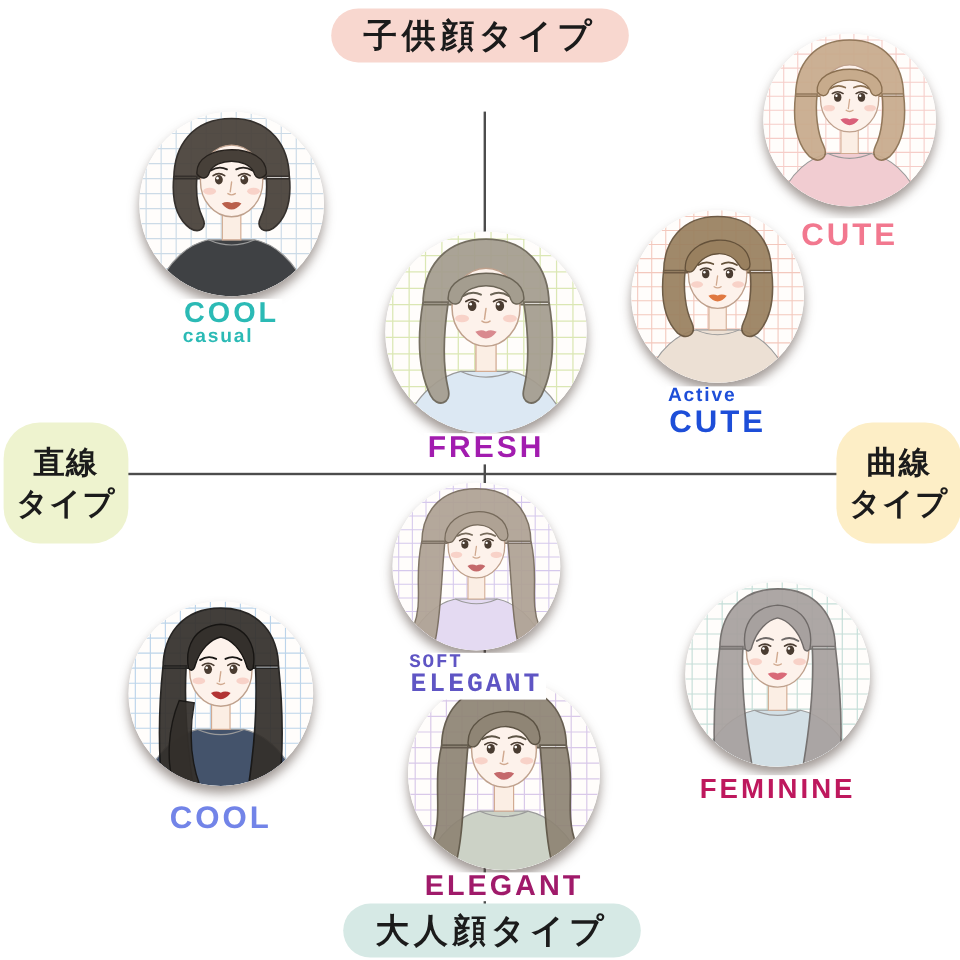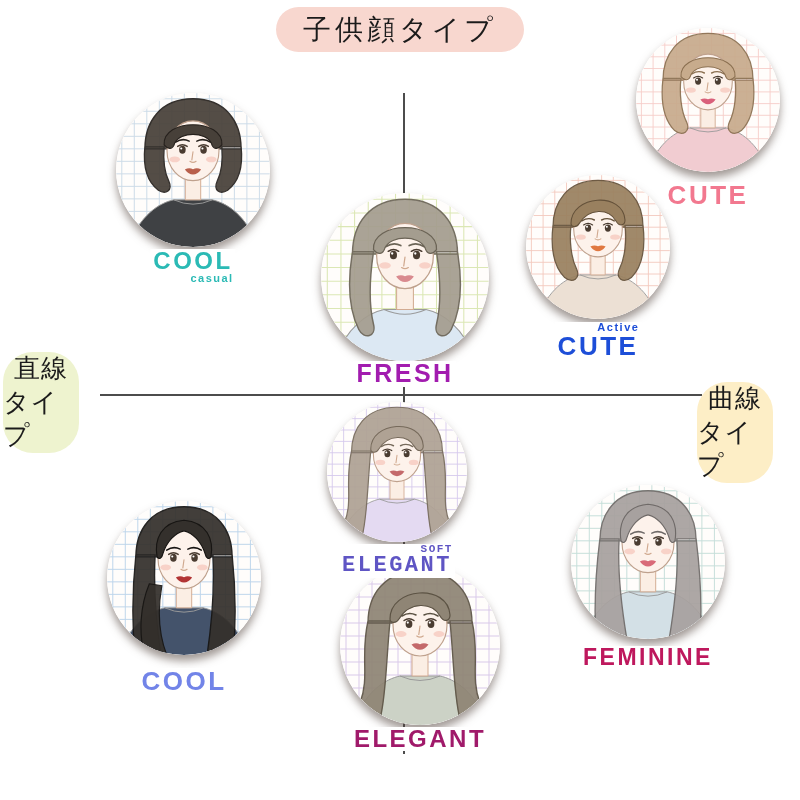--- a/index.html
+++ b/index.html
@@ -8,53 +8,56 @@
 
   .axis-line{position:absolute;background:#4c4c4c;z-index:1;}
   #vertical-axis{left:403px;top:93px;width:2px;height:661px;}
   #horizontal-axis{left:100px;top:394px;width:602px;height:2px;}
 
   .face-circle{position:absolute;border-radius:50%;background:#fff;z-index:2;
     box-shadow:0 6px 9px rgba(84,70,62,0.55);}
   .face-circle svg{display:block;width:100%;height:100%;border-radius:50%;}
 
   .face-label{position:absolute;z-index:3;transform:translateX(-50%);
-    text-align:right;font-weight:bold;line-height:1.02;white-space:nowrap;}
+    text-align:left;font-weight:bold;line-height:1.02;white-space:nowrap;}
   .face-label .main{display:block;letter-spacing:2.5px;background:#fff;padding:0 3px;}
-  .face-label .sub{display:block;font-size:11px;letter-spacing:1.5px;background:#fff;padding:0 2px;}
+  .face-label .sub{display:block;font-size:16px;letter-spacing:1.5px;background:#fff;padding:0 2px;}
 
   .pill{position:absolute;z-index:4;display:flex;align-items:center;justify-content:center;
-    font-weight:normal;color:#1b1b1b;}
+    font-weight:bold;color:#1b1b1b;}
   .pill-h{height:45px;padding:0 27px;border-radius:26px;font-size:28px;letter-spacing:4px;}
   #pill-top{left:400px;top:7px;transform:translateX(-50%);}
   #pill-bottom{left:410px;top:753px;transform:translateX(-50%);}
-  .pill-v{width:76px;height:101px;border-radius:30px;font-size:26px;
+  .pill-v{width:104px;height:101px;border-radius:30px;font-size:26px;
     flex-direction:column;line-height:1.3;letter-spacing:1px;}
   #pill-left{left:3px;top:352px;}
   #pill-right{left:697px;top:352px;}
 </style>
 </head>
 <body>
 
 <div id="canvas">
 
   <div id="vertical-axis" class="axis-line" style="background: rgb(76, 76, 76);"></div>
   <div id="horizontal-axis" class="axis-line" style="background: rgb(76, 76, 76);"></div>
 
   <div id="pill-top" class="pill pill-h" style="background: rgb(248, 215, 207);">
     <span>子供顔タイプ</span>
   </div>
 
+  <div id="pill-bottom" class="pill pill-h" style="background: rgb(214, 233, 229);">
+    <span>大人顔タイプ</span>
+  </div>
 
   <div id="pill-left" class="pill pill-v" style="background: rgb(238, 243, 207);">
     <span>直線</span>
     <span>タイプ</span>
   </div>
 
-  <div id="pill-right" class="pill pill-v" style="background: rgb(253, 238, 198); margin-top: 30px;">
+  <div id="pill-right" class="pill pill-v" style="background: rgb(253, 238, 198);">
     <span>曲線</span>
     <span>タイプ</span>
   </div>
 
   <div id="face-types-layer">
       <div class="face-circle" style="left: 116px; top: 93px; height: 154px; width: 154px;">
         <svg viewBox="0 0 160 160" xmlns="http://www.w3.org/2000/svg">
   <defs>
             <clipPath id="clip-cool-casual">
               <circle cx="80" cy="80" r="80"></circle>

